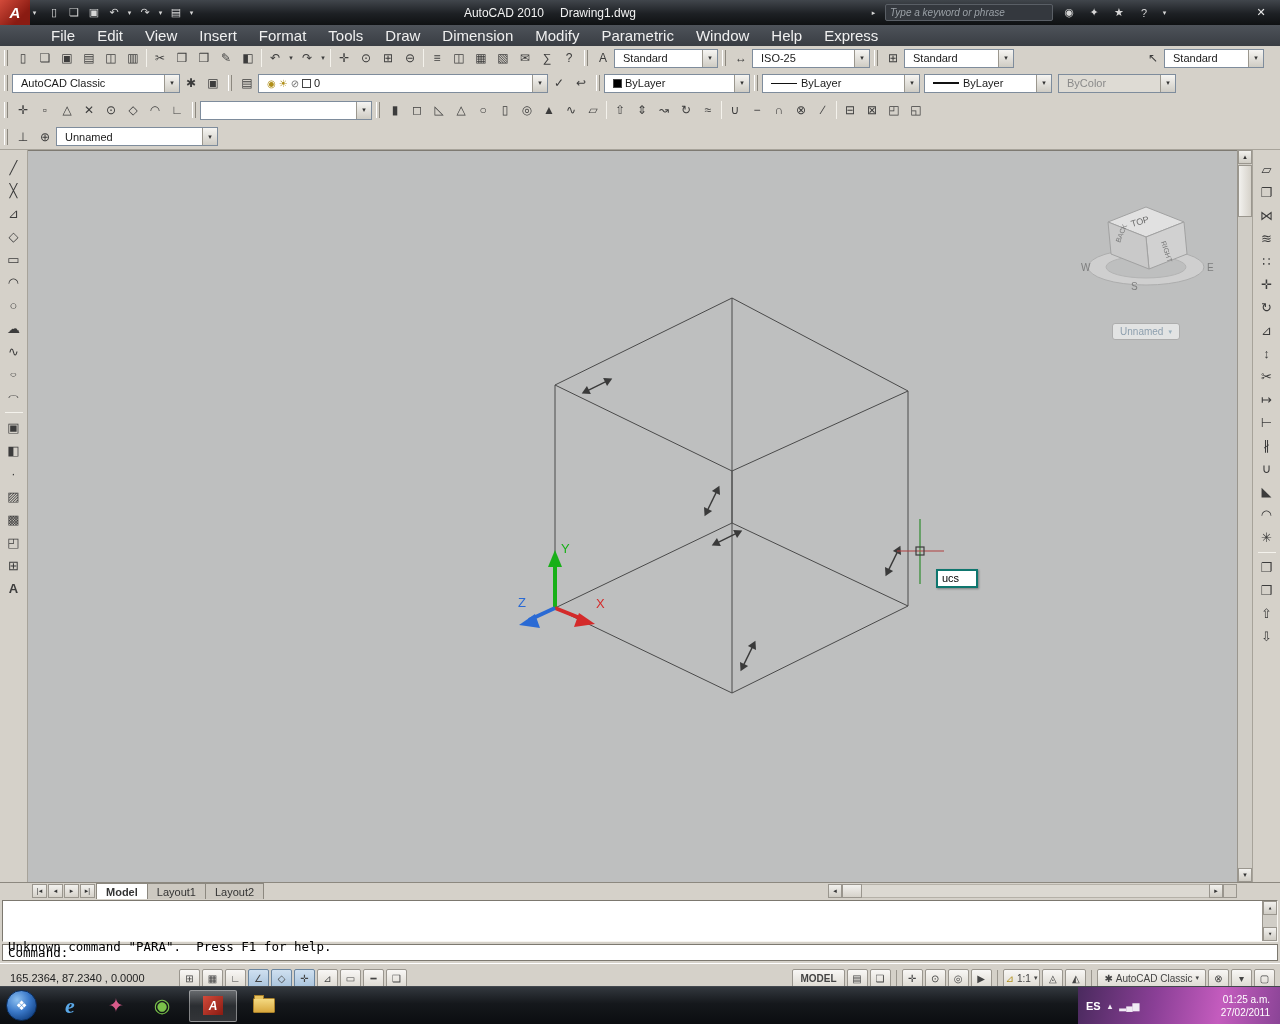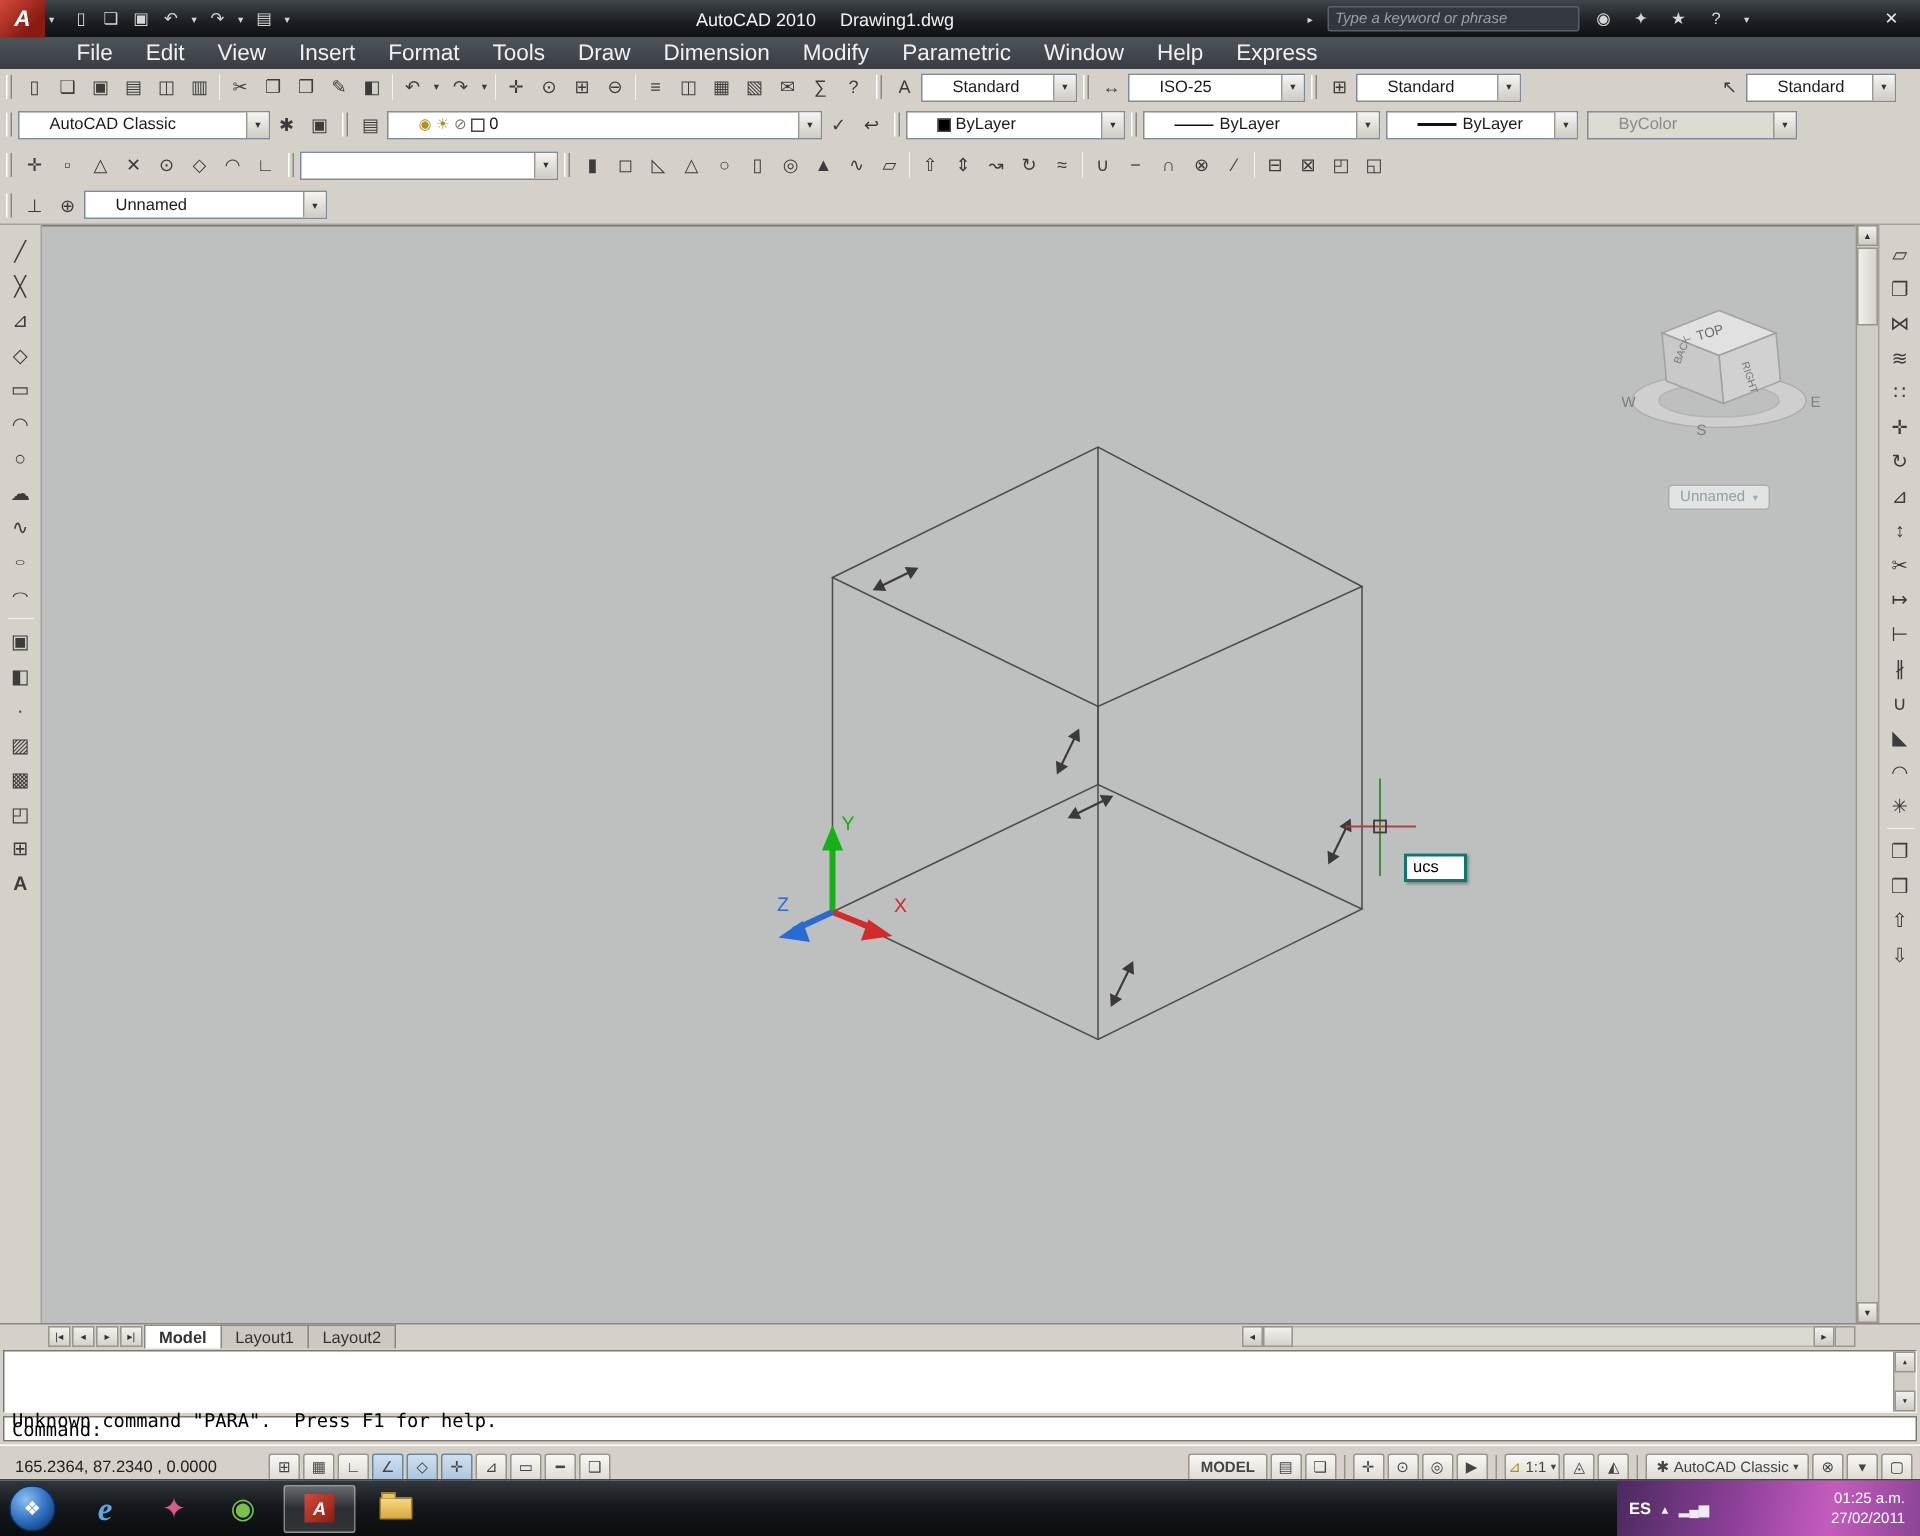--- a/index.html
+++ b/index.html
@@ -24,21 +24,21 @@
 
 .trow{display:flex;align-items:center;background:#d5d1c9}
 #row1{top:46px;height:24px}
 #row2{top:70px;height:26px}
 #row3{top:96px;height:28px}
 #row4{top:124px;height:26px;border-bottom:1px solid #a7a39a}
 .ib{width:22px;height:20px;display:inline-flex;align-items:center;justify-content:center;font-size:12px;color:#3c3c3c;flex:0 0 auto}
 .ib.y,.y{color:#b08f1a}
 .grip{width:4px;height:16px;border-left:1px solid #fff;border-right:1px solid #8c887f;margin:0 4px;flex:0 0 auto}
 .vsep{width:1px;height:18px;background:#989488;border-right:1px solid #f4f2ec;margin:0 2px;flex:0 0 auto}
-.combo{display:flex;align-items:center;height:19px;background:#fff;border:1px solid #7e8c9c;font-size:11px;color:#1a1a1a;padding-left:20px;flex:0 0 auto;position:relative}
+.combo{display:flex;align-items:center;height:19px;background:#fff;border:1px solid #7e8c9c;font-size:11px;color:#1a1a1a;padding-left:8px;flex:0 0 auto;position:relative}
 .cbtn{margin-left:auto;width:15px;height:17px;background:linear-gradient(#f6f5f2,#cfccc4);border-left:1px solid #9b978e;display:flex;align-items:center;justify-content:center;font-size:7px;color:#333}
 .combo.dis{background:#dedbd4;color:#8a8a8a}
 .sw{width:9px;height:9px;border:1px solid #444;margin-right:3px;flex:0 0 auto}
 .ltprev{width:26px;height:1px;background:#111;margin-right:4px;flex:0 0 auto}
 .squish{transform:scaleY(.6)}
 
 #left-tb{position:absolute;left:0;top:150px;width:28px;height:732px;background:#d5d1c9;border-right:1px solid #a7a39a;display:flex;flex-direction:column;align-items:center;padding-top:6px}
 #right-tb{position:absolute;left:1252px;top:150px;width:28px;height:732px;background:#d5d1c9;border-left:1px solid #a7a39a;display:flex;flex-direction:column;align-items:center;padding-top:8px}
 .vb{width:24px;height:23px;display:flex;align-items:center;justify-content:center;font-size:13px;color:#3c3c3c}
 .hsep{width:18px;height:1px;background:#989488;border-bottom:1px solid #f4f2ec;margin:3px 0}
@@ -223,21 +223,21 @@
   <span class="combo" style="width:158px">
     <i class="ltprev"></i>
     <span>ByLayer</span>
     <b class="cbtn">▾</b>
   </span>
   <span class="combo" style="width:128px;margin-left:4px">
     <i class="ltprev" style="height:2px"></i>
     <span>ByLayer</span>
     <b class="cbtn">▾</b>
   </span>
-  <span class="combo dis" style="width:140px;margin-left:6px">
+  <span class="combo dis" style="width:118px;margin-left:6px">
     <span>ByColor</span>
     <b class="cbtn">▾</b>
   </span>
 </div>
 
 <div id="row3" class="band trow">
   <i class="grip"></i>
   <b class="ib">✛</b>
   <b class="ib">▫</b>
   <b class="ib">△</b>

